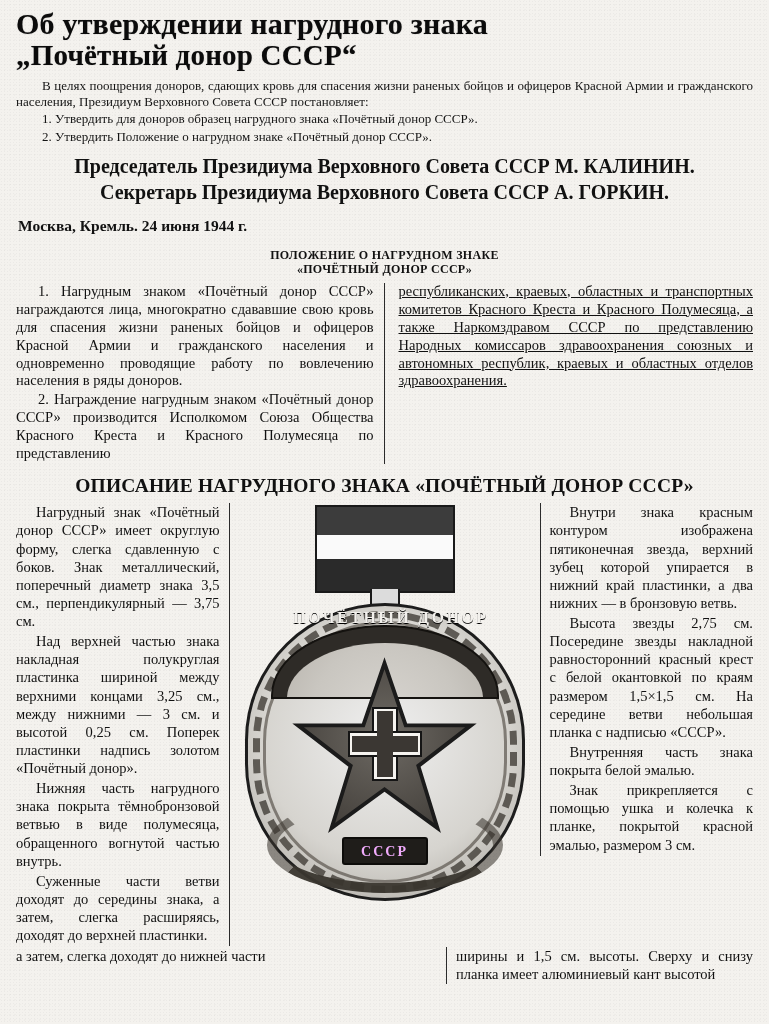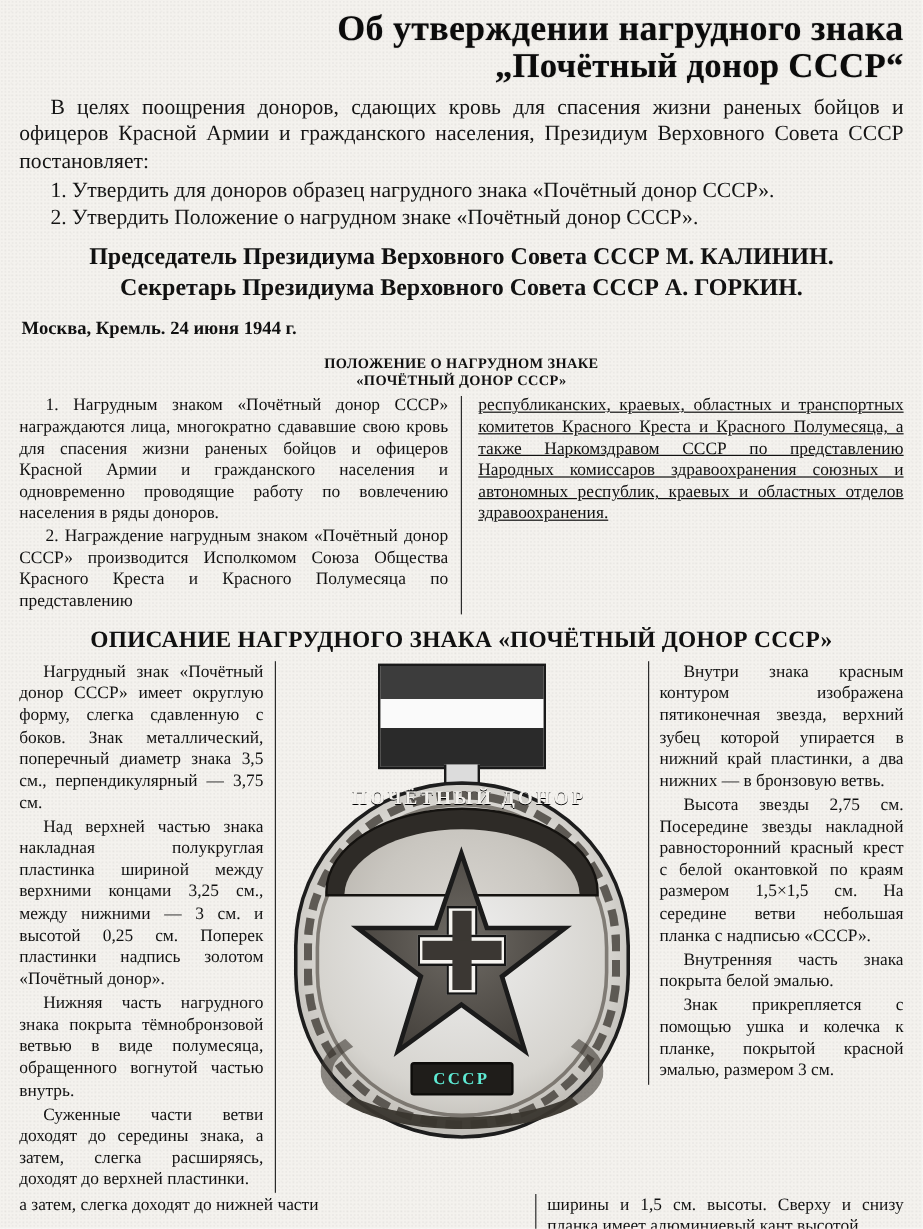--- a/index.html
+++ b/index.html
@@ -27,38 +27,38 @@
       radial-gradient(rgba(0,0,0,0.025) 1px, transparent 1px);
     background-size: 3px 3px, 5px 5px;
     background-position: 0 0, 2px 2px;
   }
   .inner {
     padding: 6px 16px 0 16px;
   }
 
   
   .headline {
-    text-align: right;
+    text-align: left;
     font-weight: bold;
     font-size: 30px;
     line-height: 1.06;
     letter-spacing: 0.2px;
     margin: 2px 0 2px 0;
     color: #0b0b0b;
     text-shadow: 0 0 1px rgba(0,0,0,0.35);
     font-family: Liberation Serif, serif;
   }
   .headline .l2 {
     display: block;
     font-size: 29px;
   }
 
   
   .lead {
-    font-size: 18px;
+    font-size: 13px;
     line-height: 1.26;
     text-align: justify;
     margin: 7px 0 0 0;
     color: #141414;
   }
   .lead p {
     margin: 0 0 1px 0;
     text-indent: 26px;
   }
 
@@ -299,21 +299,21 @@
   .plate {
     position: absolute;
     left: 50%;
     transform: translateX(-50%);
     bottom: 36px;
     width: 86px;
     height: 28px;
     background: #1f1d1a;
     border: 2px solid #0d0c0a;
     border-radius: 3px;
-    color: #5eead4;
+    color: #f0abfc;
     font-size: 14px;
     font-weight: bold;
     letter-spacing: 2px;
     line-height: 26px;
     text-align: center;
     box-sizing: border-box;
   }
   .crescent {
     position: absolute;
     left: 50%;

